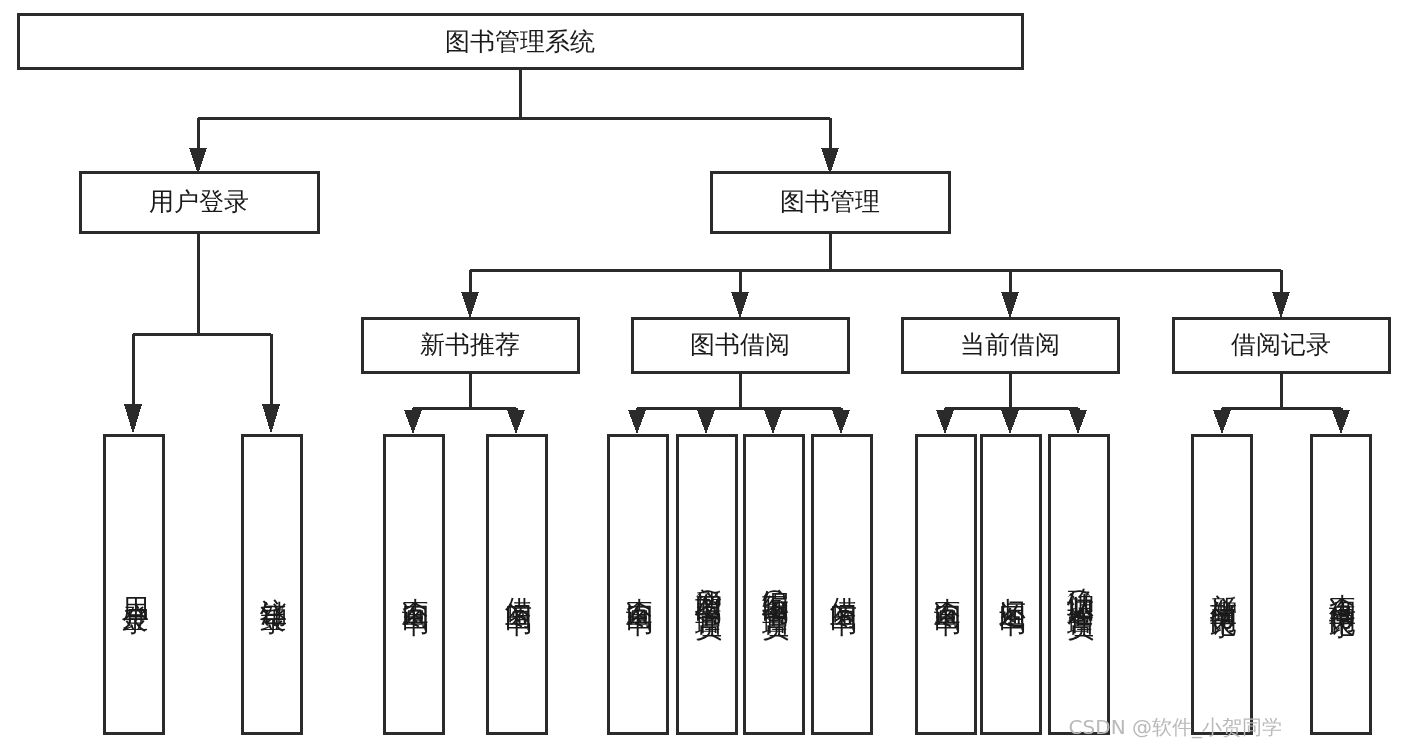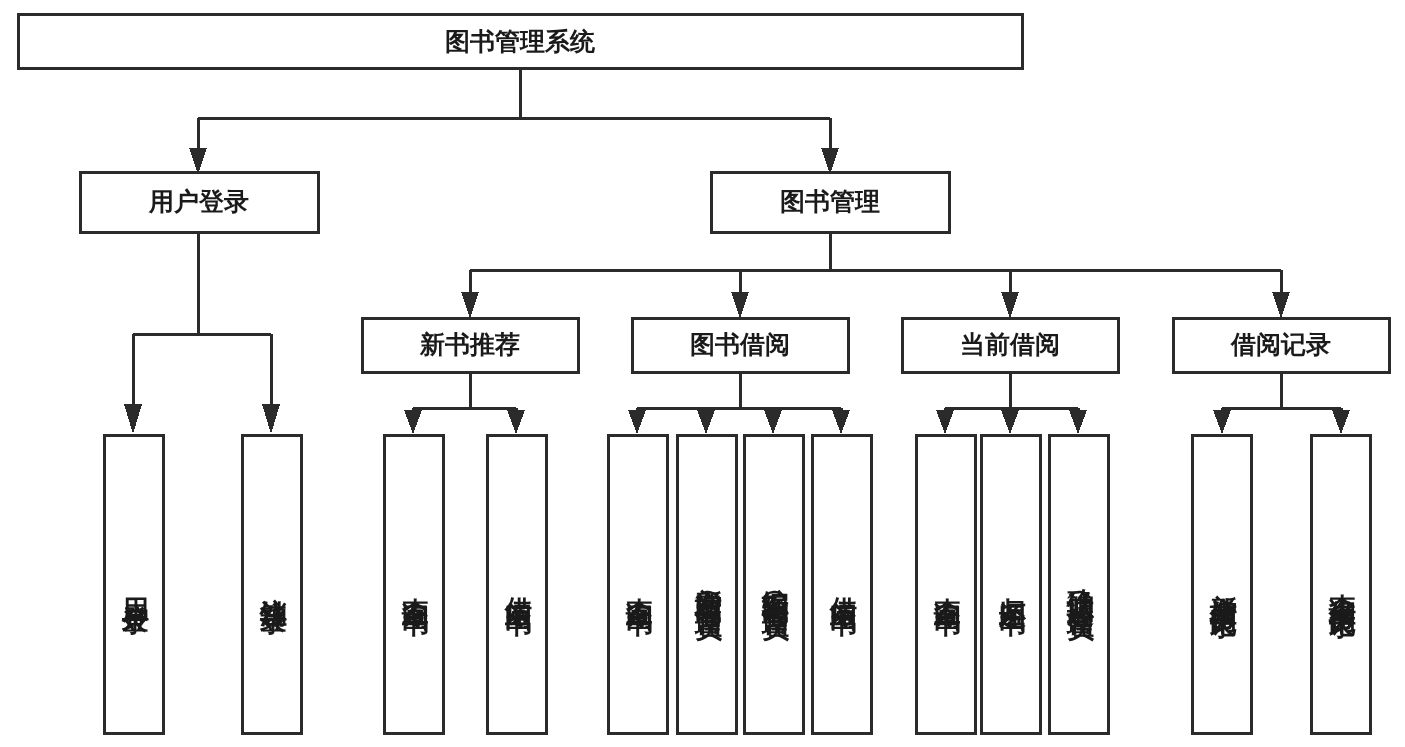--- a/index.html
+++ b/index.html
@@ -14,21 +14,20 @@
     font-family: "DejaVu Sans", "Liberation Sans", sans-serif;
     overflow: hidden;
     position: relative;
   }
   #diagram-root {
     position: absolute;
     left: 0;
     top: 0;
     width: 1290px;
     height: 747px;
-    font-weight: bold;
   }
   svg.flowchart {
     display: block;
     width: 1405px;
     height: 747px;
     shape-rendering: crispEdges;
   }
   .node-box {
     fill: #ffffff;
     stroke: #2b2b2b;
@@ -235,13 +234,14 @@
       <text class="node-label vertical" x="1222" y="584">新增借阅记录</text>
     </g>
 
     <g>
       <rect class="node-box" x="1311" y="435" width="59" height="298"></rect>
       <text class="node-label vertical" x="1341" y="584">查询借阅记录</text>
     </g>
 
   </svg>
 
+  <div class="watermark">CSDN @软件_小贺同学</div>
 </div>
 
 </body></html>

